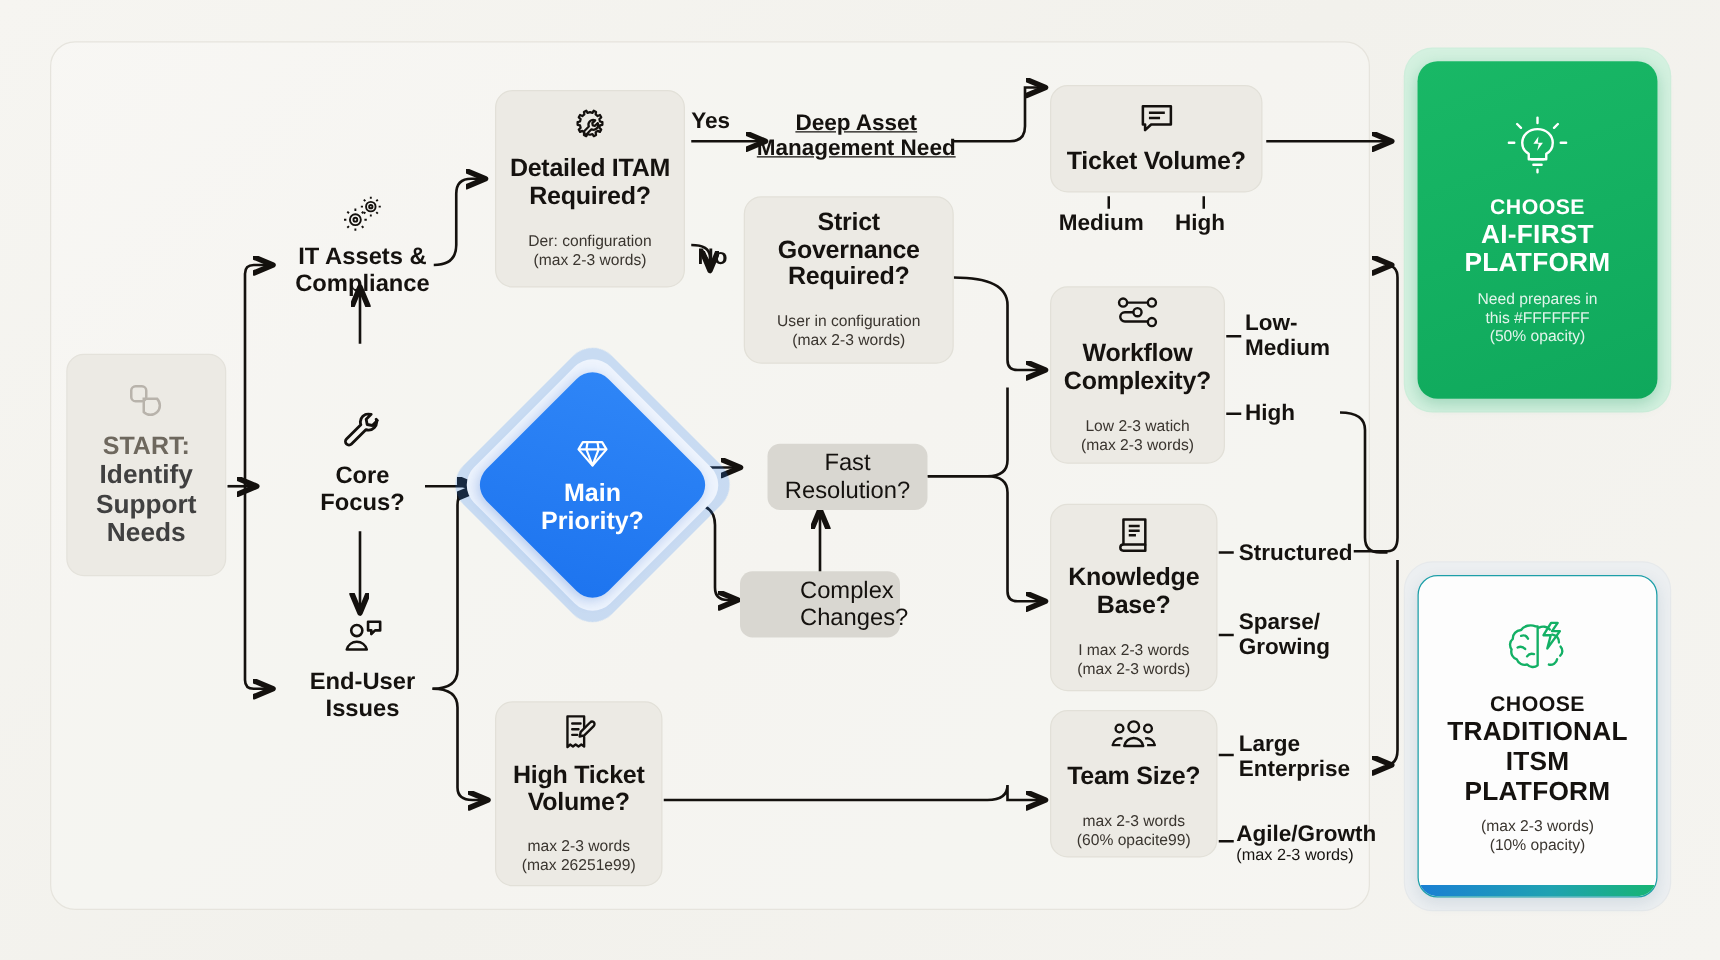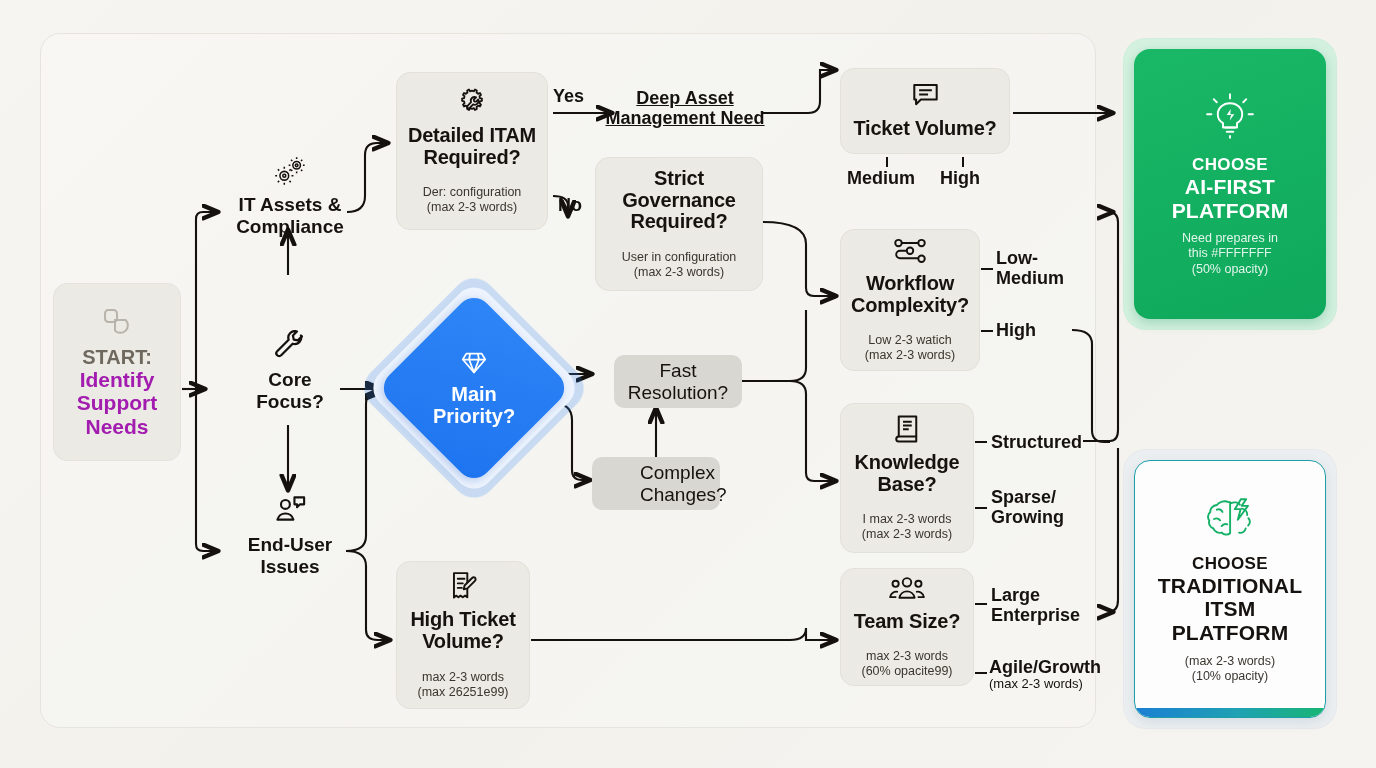--- a/index.html
+++ b/index.html
@@ -62,21 +62,21 @@
   .pill {
     position:absolute; background:#d9d7d1; border-radius: 10px;
     display:flex; justify-content:center; text-align:center;
     font-size: 19px; font-weight: 400; color:#15120f; line-height:1.12;
     padding: 6px 10px;
   }
 
   
   .startnode { background:#eceae4; border:1px solid #e4e2db; }
   .startnode .kicker { font-size: 20px; font-weight: 700; color:#6e685e; line-height:1.1; }
-  .startnode .big { font-size: 21px; font-weight: 700; color:#a21caf; line-height:1.12; }
+  .startnode .big { font-size: 21px; font-weight: 700; color:#404040; line-height:1.12; }
 
   
   .diamond-wrap { position:absolute; width: 168px; height: 168px; }
   .diamond-halo {
     position:absolute; inset:0; background:#2b82f6;
     transform: rotate(45deg); border-radius: 22px;
     opacity: .22; filter: blur(0.5px);
   }
   .diamond-ring {
     position:absolute; inset:7px; background: #eef4fd;

